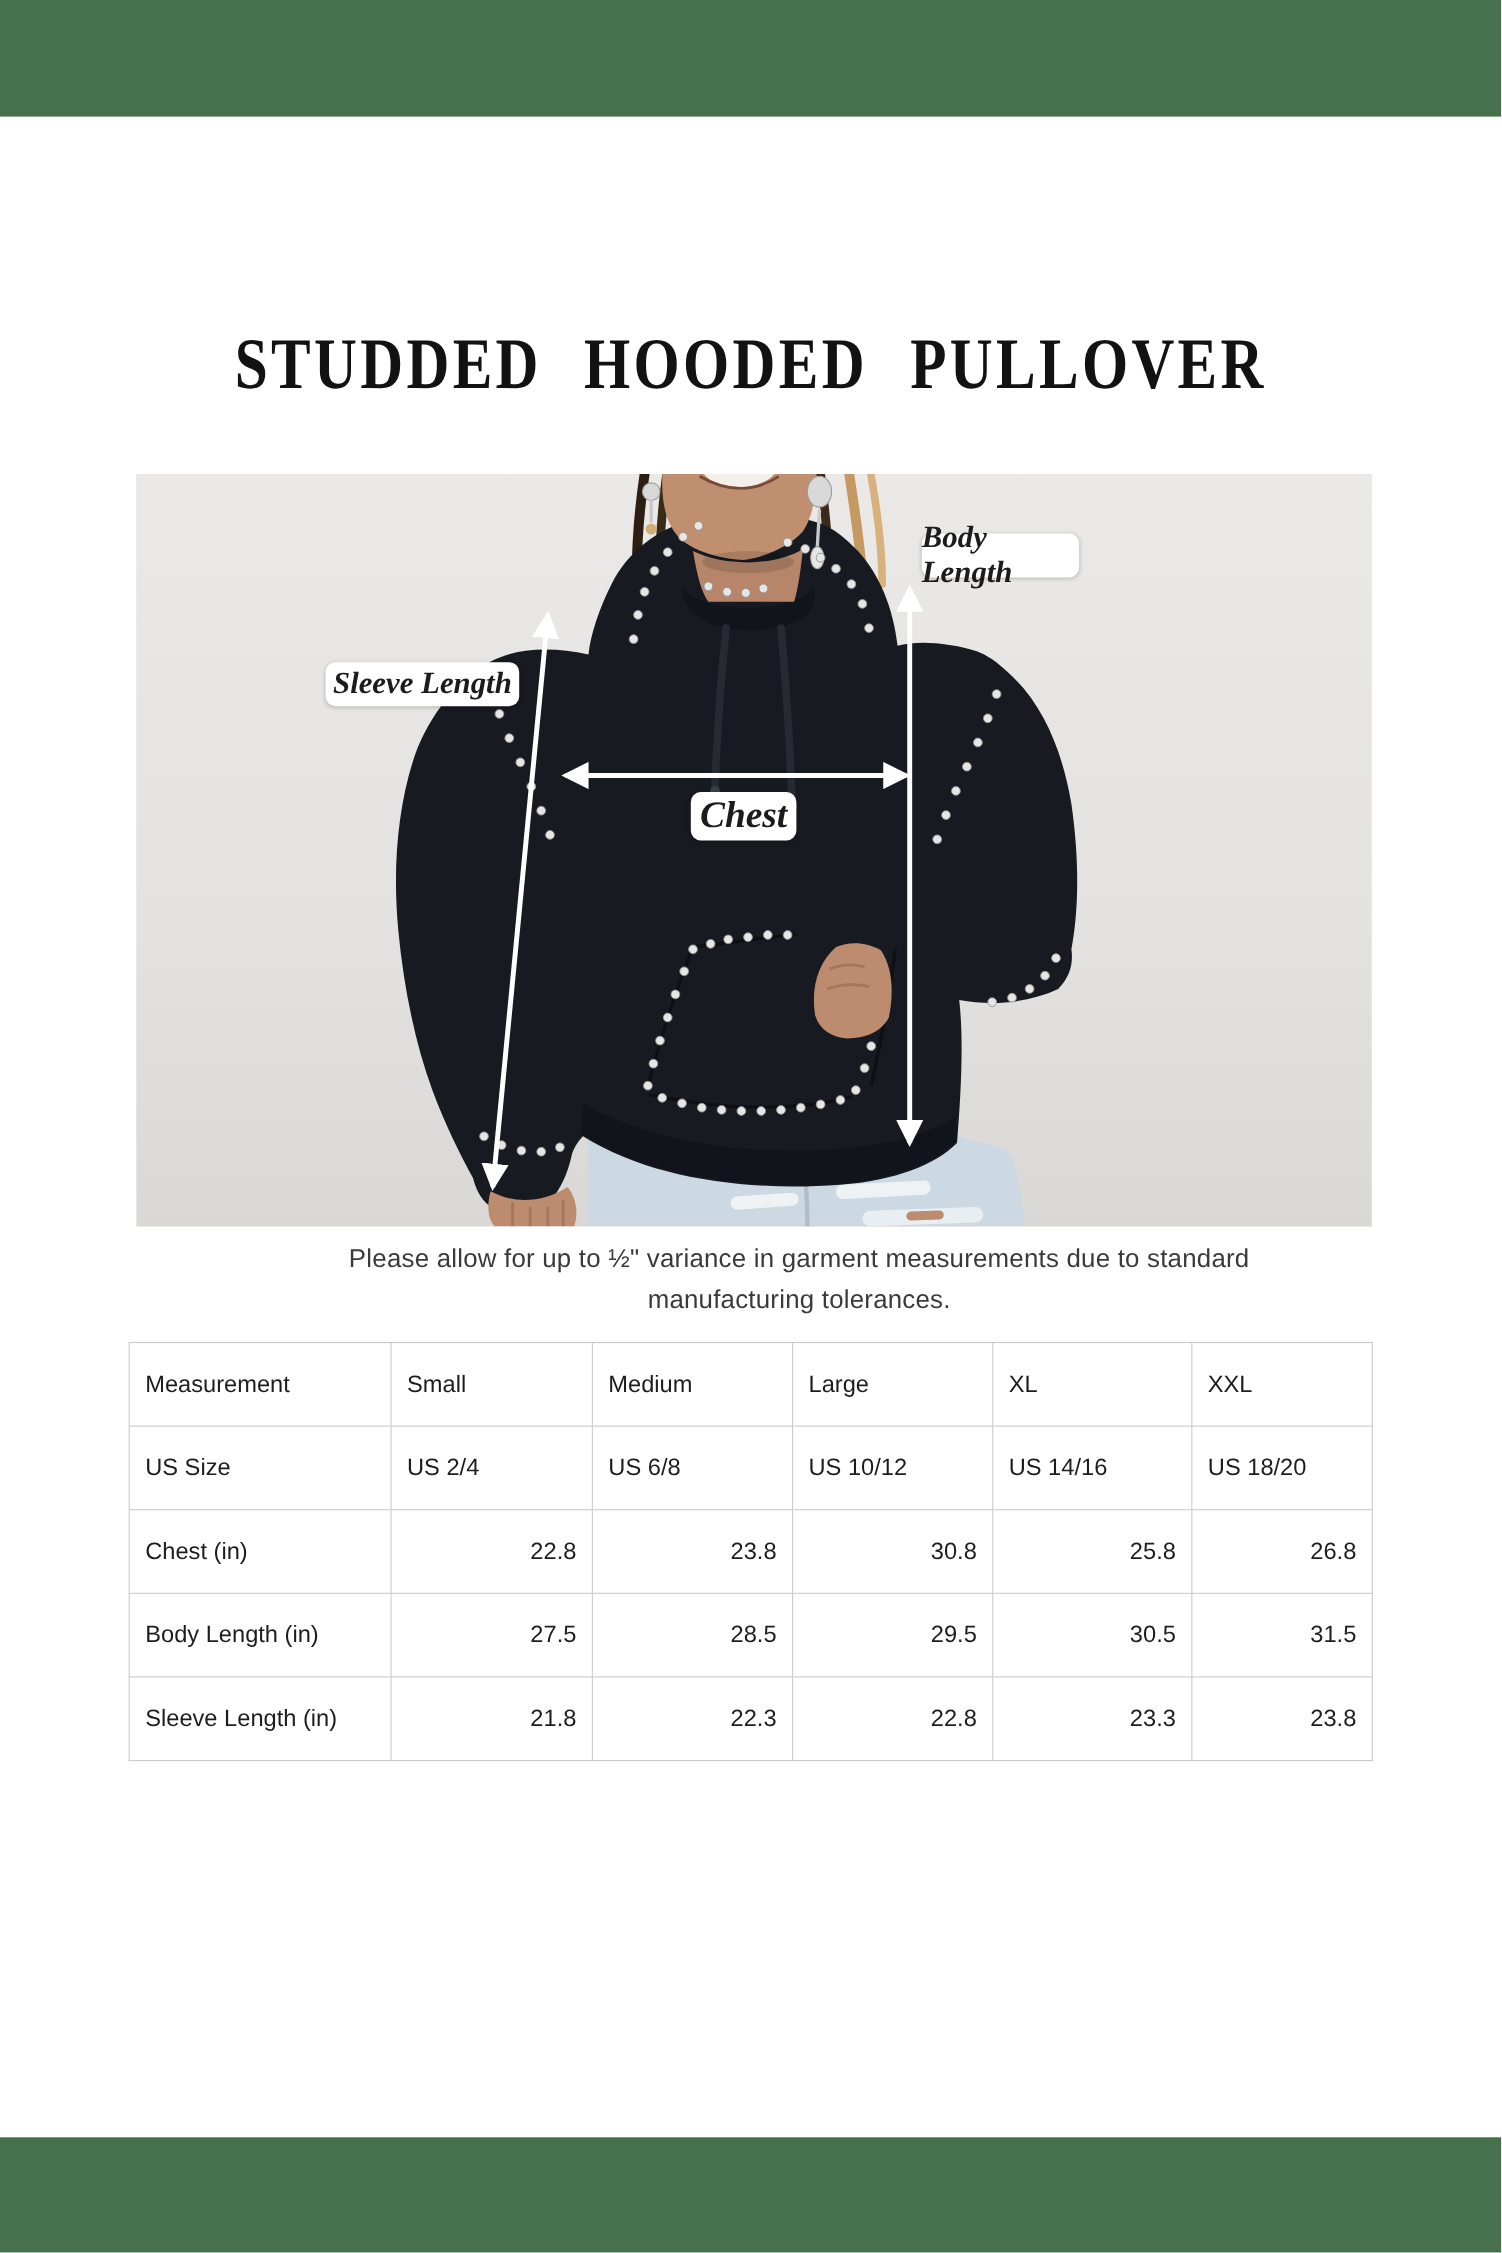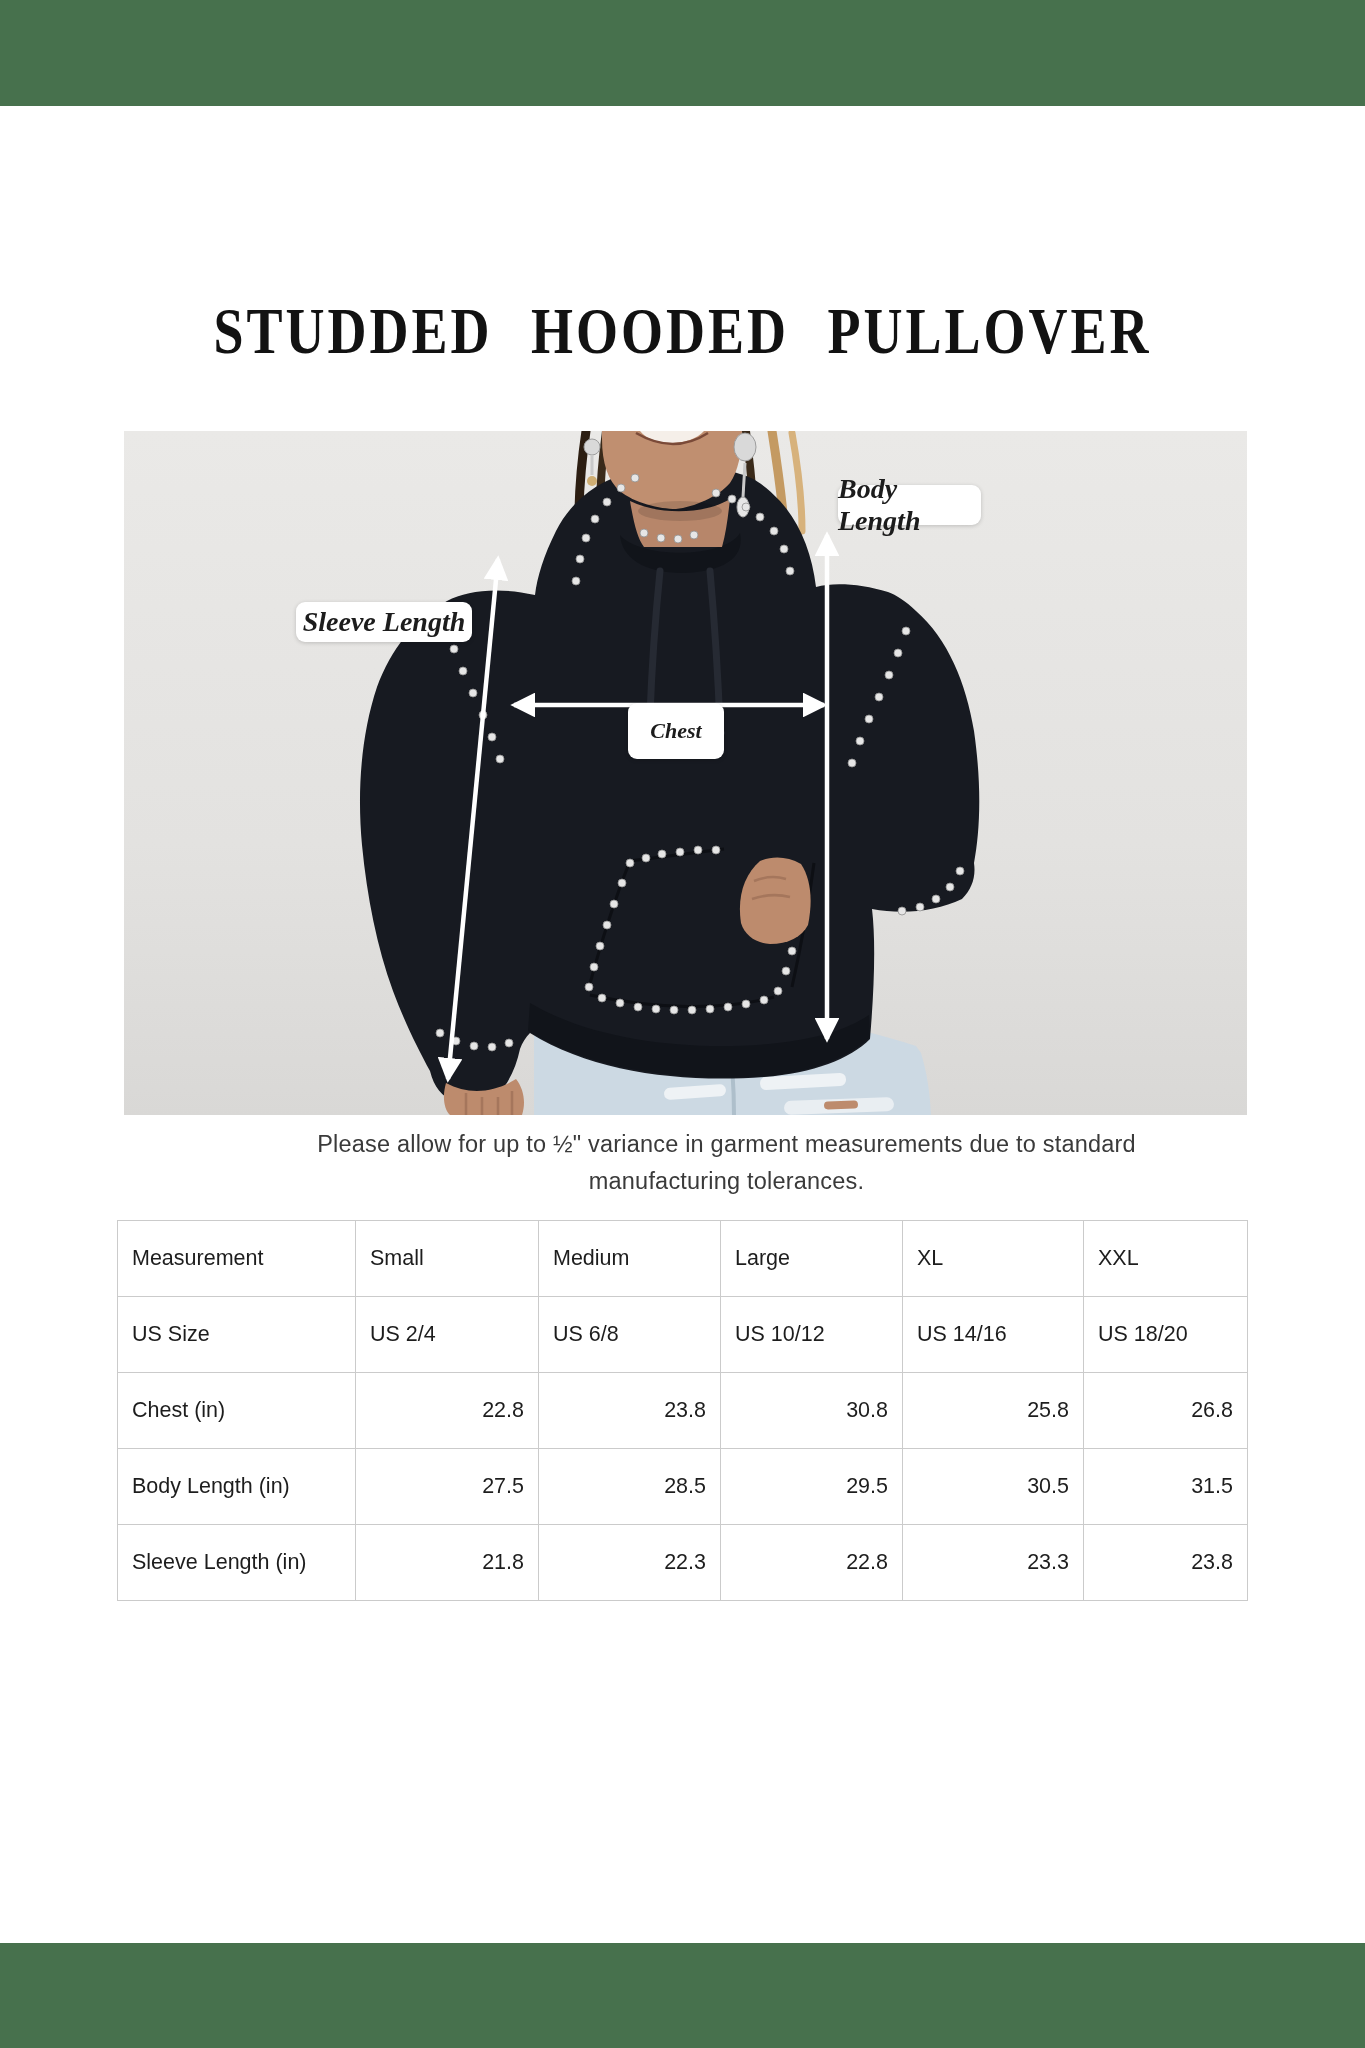--- a/index.html
+++ b/index.html
@@ -16,21 +16,21 @@
 
   .photo{position:absolute;left:124px;top:431px;width:1123px;height:684px;overflow:hidden;
          background:linear-gradient(180deg,#e8e7e5 0%,#e3e2e0 55%,#dcdbd9 100%);}
   .photo svg{position:absolute;left:0;top:0;}
 
   .measure-label{position:absolute;background:#ffffff;border-radius:9px;
          box-shadow:0 1px 4px rgba(0,0,0,0.18);display:flex;align-items:center;justify-content:center;
          font-family:"Liberation Serif",serif;font-style:italic;font-weight:600;color:#1c1c1c;}
   .measure-label.body{left:714px;top:54px;width:143px;height:40px;font-size:28px;}
   .measure-label.sleeve{left:172px;top:147px;width:176px;height:40px;font-size:28px;margin-top:24px;}
-  .measure-label.chest{left:504px;top:272px;width:96px;height:56px;font-size:22px;}
+  .measure-label.chest{left:504px;top:289px;width:96px;height:44px;font-size:34px;}
 
   .note{position:absolute;top:1126px;left:0;width:1365px;text-align:center;
         font-size:23.5px;line-height:37px;color:#3a3a3a;letter-spacing:0.2px;margin-left:44px;}
 
   table.size{position:absolute;left:117px;top:1220px;width:1130px;border-collapse:collapse;
         table-layout:fixed;font-size:21.5px;color:#1d1d1d;}
   table.size th,table.size td{border:1px solid #cbcbcb;height:75px;padding:0 14px;
         font-weight:400;vertical-align:middle;white-space:nowrap;overflow:hidden;margin-top:16px;}
   table.size th{text-align:left;}
   tr.row-left td{text-align:left;}

